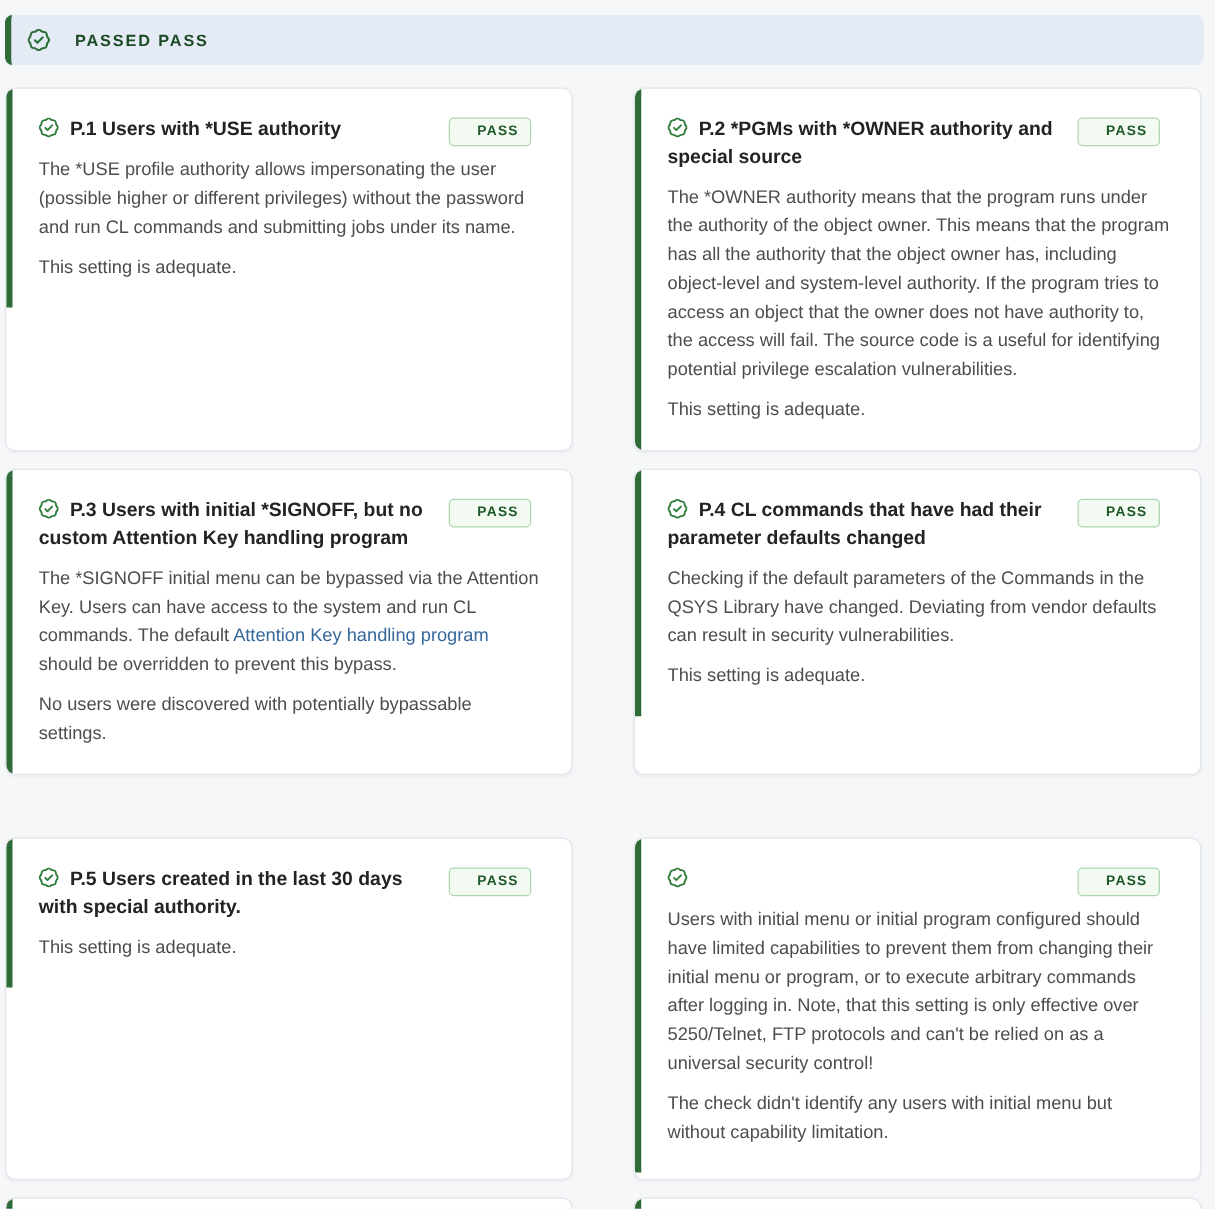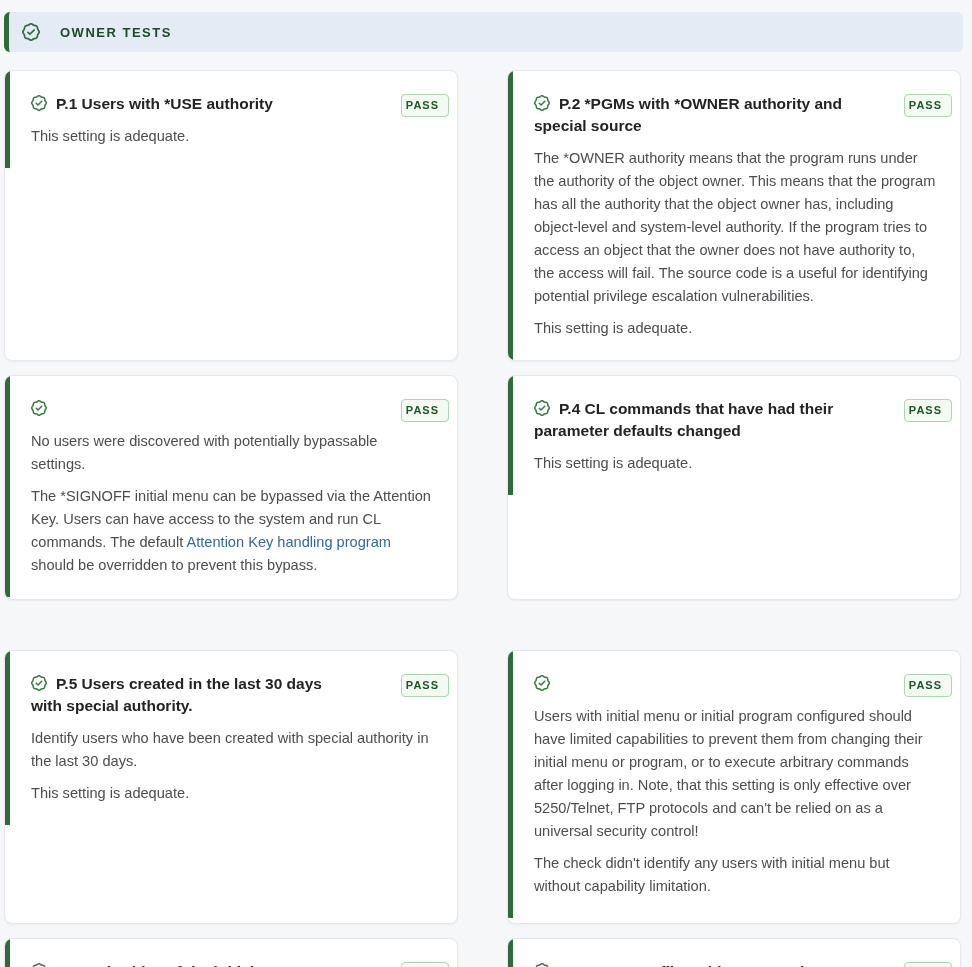--- a/index.html
+++ b/index.html
@@ -60,57 +60,58 @@
   }
   .check-icon svg { width:16px; height:16px; display:block; }
   .card-body p {
     font-size:14.6px; line-height:23px;
     color:#4b4d50;
     margin-top:0;
   }
   .card-body p + p { margin-top:9px; }
   .body-link { color:#36689c; text-decoration:none; cursor:pointer; }
   .badge {
-    position:absolute; top:23px; right:8px;
+    position:absolute; top:23px; right:32px;
     font-size:11px; font-weight:700; letter-spacing:1px;
     color:#1e5728;
     background:#f2faf2;
     border:1px solid #abd6b0;
     border-radius:4px;
-    padding:4px 9px 5px 4px;
+    padding:4px 9px 5px 22px;
   }
 </style>
 </head>
 <body>
 
 <svg width="0" height="0" style="position:absolute" aria-hidden="true">
   <defs>
     <symbol id="seal-check" viewBox="0 0 16 16">
       <path fill="currentColor" fill-rule="evenodd" d="M9.585.52a2.678 2.678 0 0 0-3.17 0l-.928.68a1.178 1.178 0 0 1-.518.215L3.83 1.59a2.678 2.678 0 0 0-2.24 2.24l-.175 1.14a1.178 1.178 0 0 1-.215.518l-.68.928a2.678 2.678 0 0 0 0 3.17l.68.928c.113.153.186.33.215.518l.175 1.138a2.678 2.678 0 0 0 2.24 2.24l1.138.175c.187.029.365.102.518.215l.928.68a2.678 2.678 0 0 0 3.17 0l.928-.68a1.17 1.17 0 0 1 .518-.215l1.138-.175a2.678 2.678 0 0 0 2.241-2.241l.175-1.138c.029-.187.102-.365.215-.518l.68-.928a2.678 2.678 0 0 0 0-3.17l-.68-.928a1.179 1.179 0 0 1-.215-.518L14.41 3.83a2.678 2.678 0 0 0-2.24-2.24l-1.138-.175a1.179 1.179 0 0 1-.518-.215L9.585.52ZM7.303 1.728c.415-.305.979-.305 1.394 0l.928.68c.348.256.752.423 1.18.489l1.136.174c.51.078.909.478.987.987l.174 1.137c.066.427.233.831.489 1.18l.68.927c.305.415.305.979 0 1.394l-.68.928a2.678 2.678 0 0 0-.489 1.18l-.174 1.136a1.178 1.178 0 0 1-.987.987l-1.137.174a2.678 2.678 0 0 0-1.18.489l-.927.68c-.415.305-.979.305-1.394 0l-.928-.68a2.678 2.678 0 0 0-1.18-.489l-1.136-.174a1.178 1.178 0 0 1-.987-.987l-.174-1.137a2.678 2.678 0 0 0-.489-1.18l-.68-.927a1.178 1.178 0 0 1 0-1.394l.68-.928c.256-.348.423-.752.489-1.18l.174-1.136c.078-.51.478-.909.987-.987l1.137-.174a2.678 2.678 0 0 0 1.18-.489l.927-.68ZM11.28 6.78l-3.75 3.75a.75.75 0 0 1-1.06 0L4.72 8.78a.75.75 0 0 1 1.06-1.06L7 8.94l3.22-3.22a.75.75 0 1 1 1.06 1.06Z"></path>
     </symbol>
   </defs>
 </svg>
 
 <div class="banner">
   <span class="banner-icon">
       <svg>
         <use href="#seal-check"></use>
       </svg>
     </span>
-  <span class="banner-label">OWNER TESTS</span>
+  <span class="banner-label">PASSED PASS</span>
 </div>
 
 <div class="grid">
 
   <div class="card r1">
     <div class="card-inner">
       <h3 class="card-title"><span class="check-icon"><svg>
               <use href="#seal-check"></use>
             </svg></span><span>P.1 Users with *USE authority</span></h3>
       <div class="card-body">
+        <p>The *USE profile authority allows impersonating the user (possible higher or different privileges) without the password and run CL commands and submitting jobs under its name.</p>
         <p>This setting is adequate.</p>
       </div>
     </div>
     <span class="badge">PASS</span>
   </div>
 
   <div class="card r1">
     <div class="card-inner">
       <h3 class="card-title"><span class="check-icon"><svg>
               <use href="#seal-check"></use>
@@ -120,48 +121,48 @@
         <p>This setting is adequate.</p>
       </div>
     </div>
     <span class="badge">PASS</span>
   </div>
 
   <div class="card r2">
     <div class="card-inner">
       <h3 class="card-title"><span class="check-icon"><svg>
               <use href="#seal-check"></use>
-            </svg></span></h3>
-      <div class="card-body">
+            </svg></span><span>P.3 Users with initial *SIGNOFF, but no custom Attention Key handling program</span></h3>
+      <div class="card-body">
+        <p><span>The *SIGNOFF initial menu can be bypassed via the Attention Key. Users can have access to the system and run CL commands. The default </span><a class="body-link">Attention Key handling program</a><span> should be overridden to prevent this bypass.</span></p>
         <p>No users were discovered with potentially bypassable settings.</p>
-        <p><span>The *SIGNOFF initial menu can be bypassed via the Attention Key. Users can have access to the system and run CL commands. The default </span><a class="body-link">Attention Key handling program</a><span> should be overridden to prevent this bypass.</span></p>
       </div>
     </div>
     <span class="badge">PASS</span>
   </div>
 
   <div class="card r2">
     <div class="card-inner">
       <h3 class="card-title"><span class="check-icon"><svg>
               <use href="#seal-check"></use>
             </svg></span><span>P.4 CL commands that have had their parameter defaults changed</span></h3>
       <div class="card-body">
+        <p>Checking if the default parameters of the Commands in the QSYS Library have changed. Deviating from vendor defaults can result in security vulnerabilities.</p>
         <p>This setting is adequate.</p>
       </div>
     </div>
     <span class="badge">PASS</span>
   </div>
 
   <div class="card r3">
     <div class="card-inner">
       <h3 class="card-title"><span class="check-icon"><svg>
               <use href="#seal-check"></use>
             </svg></span><span>P.5 Users created in the last 30 days with special authority.</span></h3>
       <div class="card-body">
-        <p>Identify users who have been created with special authority in the last 30 days.</p>
         <p>This setting is adequate.</p>
       </div>
     </div>
     <span class="badge">PASS</span>
   </div>
 
   <div class="card r3">
     <div class="card-inner">
       <h3 class="card-title"><span class="check-icon"><svg>
               <use href="#seal-check"></use>

